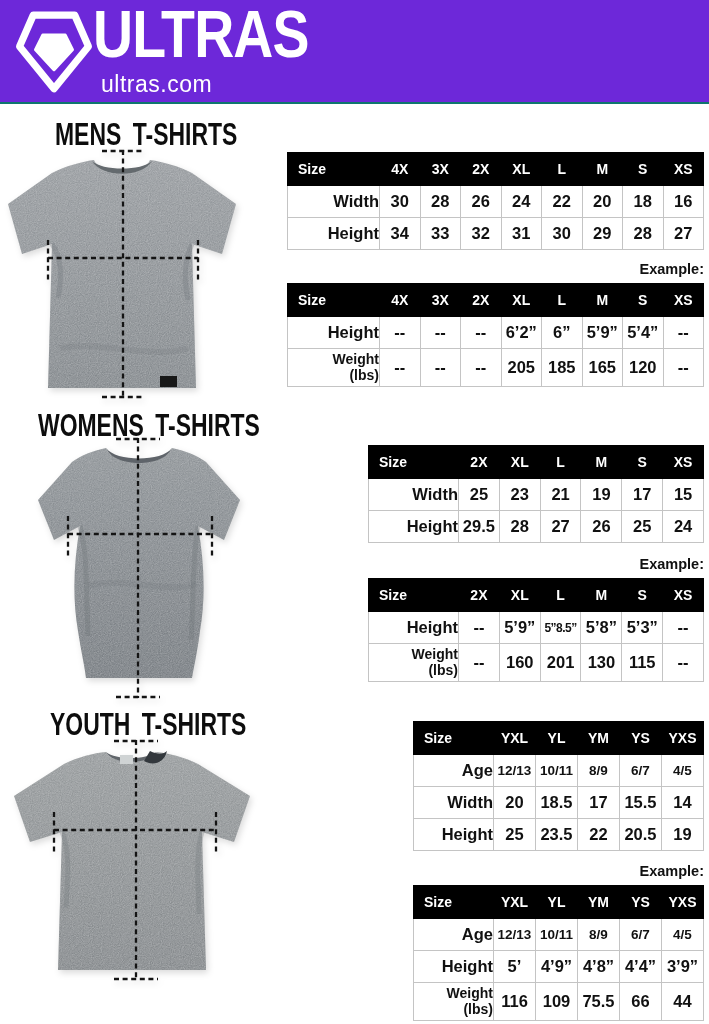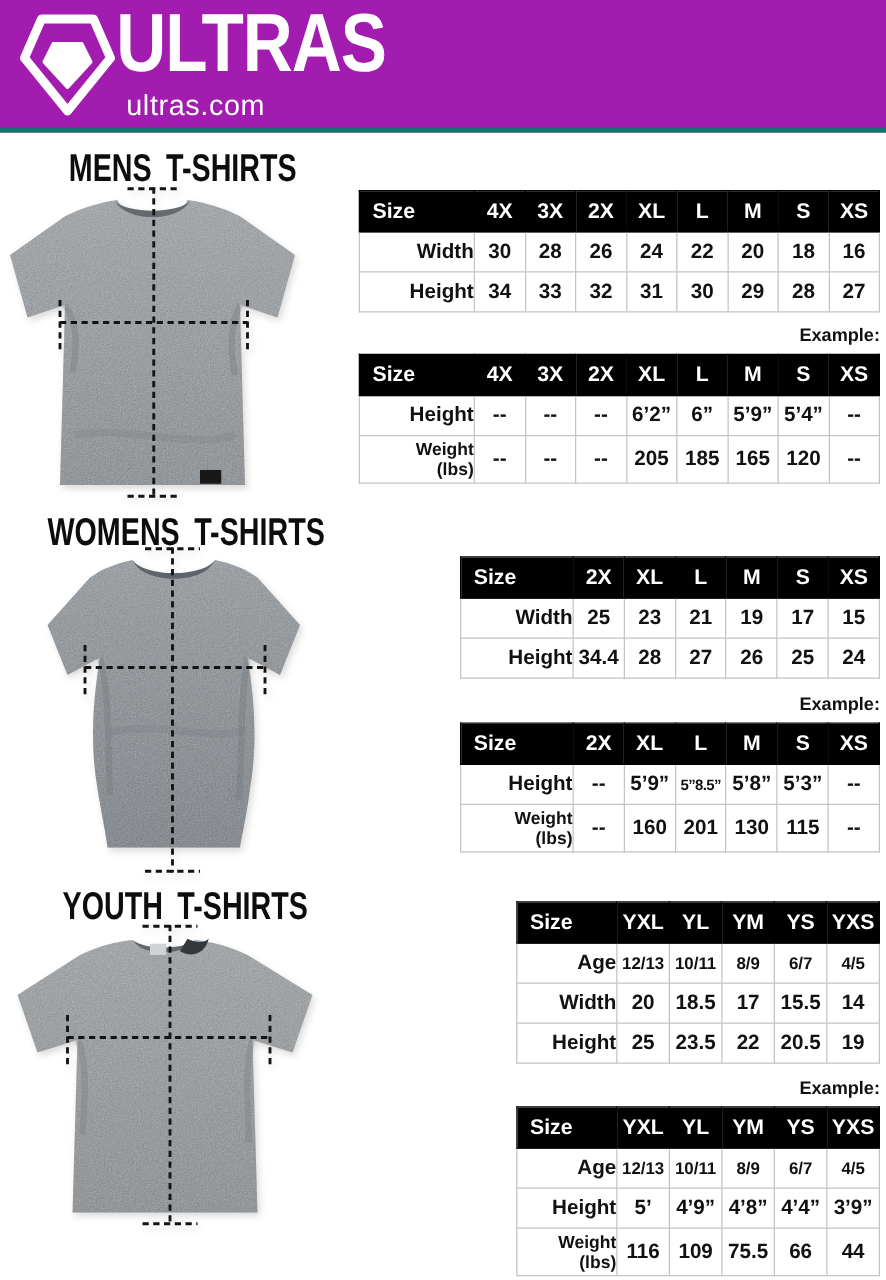--- a/index.html
+++ b/index.html
@@ -1,21 +1,21 @@
 <!DOCTYPE html>
 <html><head>
 <meta charset="utf-8">
 <style>
   html,body{margin:0;padding:0;background:#ffffff;}
   .page{position:relative;width:709px;height:1024px;background:#ffffff;overflow:hidden;
         font-family:"Liberation Sans","DejaVu Sans",sans-serif;color:#111;}
 
   
-  .header{position:absolute;left:0;top:0;width:709px;height:102px;background:#a21caf;
-          border-bottom:4px solid #0f766e;}
+  .header{position:absolute;left:0;top:0;width:709px;height:102px;background:#6d28d9;
+          border-bottom:2px solid #0f766e;}
   .logo-svg{position:absolute;left:14px;top:5px;}
   .brand{position:absolute;left:93px;top:-4px;color:#fff;font-weight:bold;font-size:66px;
          letter-spacing:-1px;transform:scaleX(0.84);transform-origin:left top;white-space:nowrap;}
   .site{position:absolute;left:101px;top:71px;color:#fff;font-size:23px;letter-spacing:0.5px;}
 
   
   .sec-title{position:absolute;font-weight:bold;font-size:31px;letter-spacing:0px;word-spacing:7px;
              transform:scaleX(0.74);transform-origin:left top;white-space:nowrap;color:#0d0d0d;}
   .title-mens{left:55px;top:117px;}
   .title-womens{left:38px;top:408px;}
@@ -28,21 +28,21 @@
   .shirt-womens{left:28px;top:436px;}
   .shirt-youth{left:6px;top:738px;}
 
   
   .tables{position:absolute;}
   .tables-mens{left:287px;top:152px;width:417px;}
   .tables-womens{left:368px;top:445px;width:336px;}
   .tables-youth{left:413px;top:721px;width:291px;}
 
   table{border-collapse:collapse;width:100%;table-layout:fixed;}
-  thead th{background:#000;color:#fff;border:1px solid #000;font-size:17px;font-weight:bold;
+  thead th{background:#000;color:#fff;border:1px solid #000;font-size:14px;font-weight:bold;
            height:32px;text-align:center;padding:0;}
   thead th:first-child{text-align:left;padding-left:10px;}
   tbody th,tbody td{border:1px solid #c4c4c4;background:#fff;font-weight:bold;padding:0;}
   tbody th.row-label{text-align:right;padding-left:10px;font-size:16.5px;white-space:pre-line;line-height:1.12;}
   tbody td{text-align:center;font-size:16.5px;height:31px;}
   tbody td.small{font-size:13.5px;}
   tbody td.xsmall{font-size:12px;letter-spacing:-0.5px;}
   tr.weight-row th,tr.weight-row td{height:37px;}
   tr.weight-row th.row-label{font-size:14px;}
   .sec-mens col.label-col{width:92px;}
@@ -303,21 +303,21 @@
             <th class="row-label">Width</th>
             <td>25</td>
             <td>23</td>
             <td>21</td>
             <td>19</td>
             <td>17</td>
             <td>15</td>
           </tr>
           <tr>
             <th class="row-label">Height</th>
-            <td>34.4</td>
+            <td>29.5</td>
             <td>28</td>
             <td>27</td>
             <td>26</td>
             <td>25</td>
             <td>24</td>
           </tr>
         </tbody>
       </table>
     <div class="example-label">Example:</div>
     <table>

